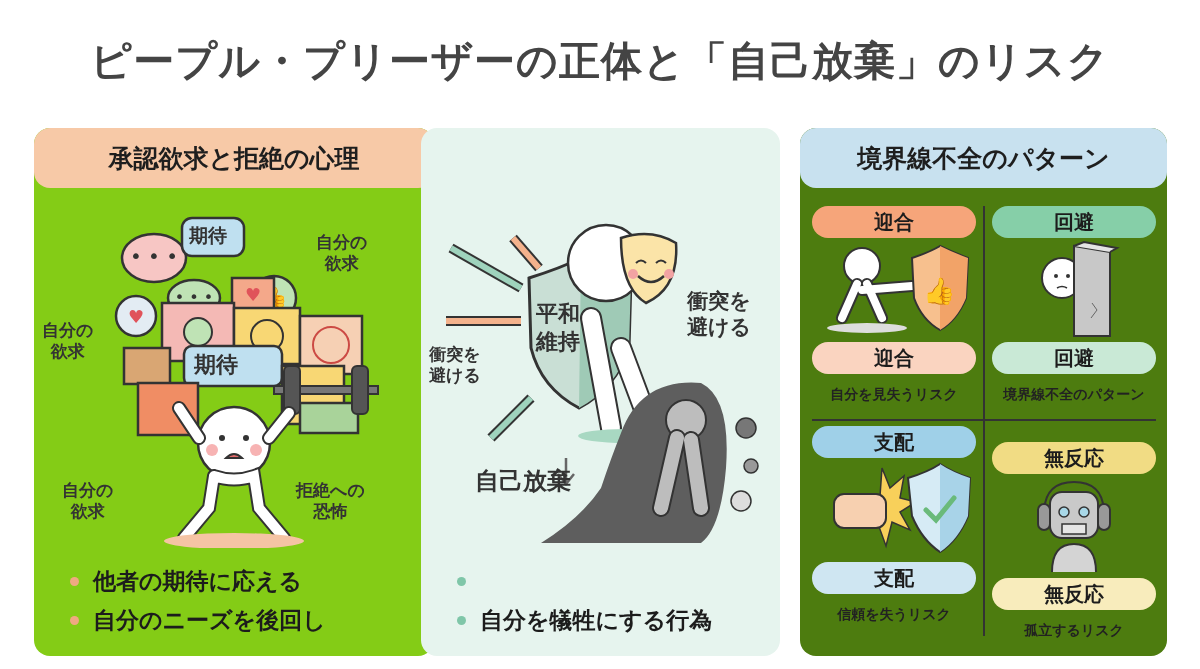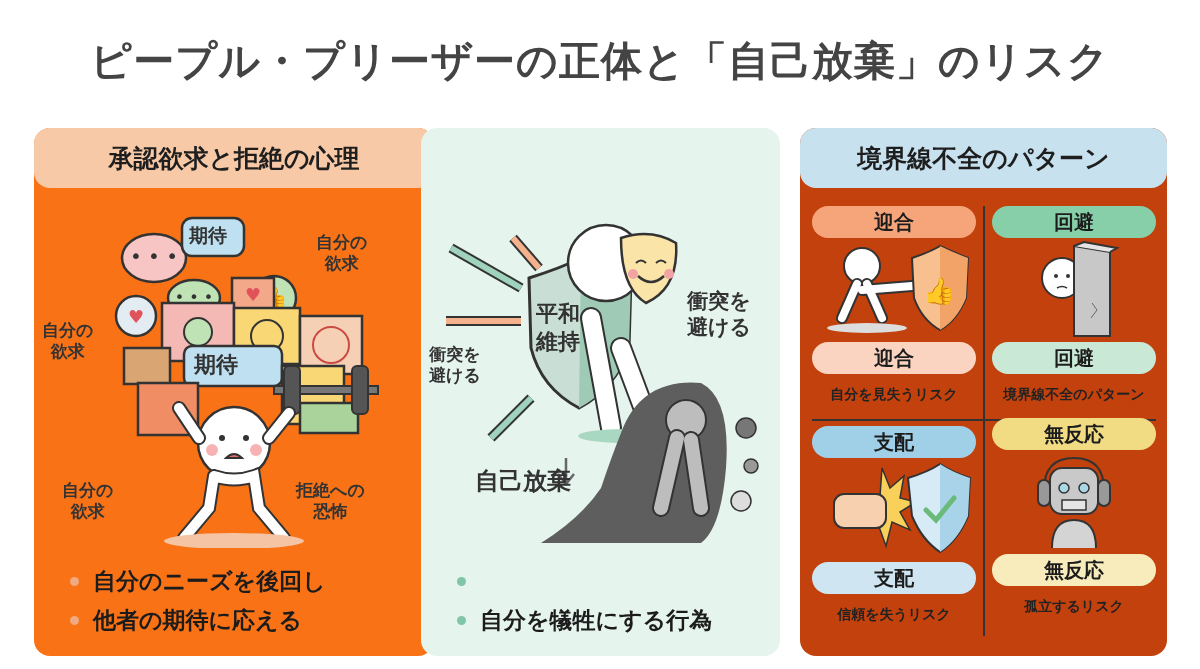--- a/index.html
+++ b/index.html
@@ -7,23 +7,23 @@
   body { font-family: "DejaVu Sans", "Liberation Sans", sans-serif; color: #222; position: relative; }
 
   .title {
     position: absolute; left: 0; top: 34px; width: 1200px; text-align: center;
     font-size: 41px; font-weight: bold; color: #444444; letter-spacing: 1px; font-family: Liberation Serif, serif;
   }
 
   .panel {
     position: absolute; top: 128px; height: 528px; border-radius: 16px;
   }
-  .panel-1 { left: 34px; width: 400px; background: #f97316; }
+  .panel-1 { left: 34px; width: 400px; background: #84cc16; }
   .panel-2 { left: 421px; width: 359px; background: #e6f4ee; }
-  .panel-3 { left: 800px; width: 367px; background: #c2410c; }
+  .panel-3 { left: 800px; width: 367px; background: #4d7c0f; }
 
   .panel-header {
     position: absolute; left: 0; top: 0; width: 100%; height: 60px; border-radius: 16px;
     display: flex; align-items: center; justify-content: center;
     font-size: 25px; font-weight: bold; color: #1e1e1e;
   }
   .panel-1 .panel-header { background: #f7c9a7; }
   .panel-2 .panel-header { background: #b9e0cf; }
   .panel-3 .panel-header { background: #c8e1ef; }
 
@@ -105,25 +105,25 @@
   <div class="label-text" style="left:8px;top:192px;white-space:pre;">自分の
 欲求</div>
   <div class="label-text" style="left:28px;top:352px;white-space:pre;">自分の
 欲求</div>
   <div class="label-text" style="left:262px;top:352px;white-space:pre;">拒絶への
 恐怖</div>
 
   <ul class="bullets" style="top:434px;">
     <li>
         <span class="dot"></span>
+        <span>他者の期待に応える</span>
+      </li>
+    <li>
+        <span class="dot"></span>
         <span>自分のニーズを後回し</span>
-      </li>
-    <li>
-        <span class="dot"></span>
-        <span>他者の期待に応える</span>
       </li>
   </ul>
 </div>
 
 <div class="panel panel-2">
 
   <svg class="illus" style="left:20px;top:80px" width="330" height="340" viewBox="0 0 330 340">
 
     <path d="M10 40 L80 80" stroke="#333" stroke-width="10" stroke-linecap="butt"></path>
     <path d="M10 40 L80 80" stroke="#9fd3bd" stroke-width="6"></path>
@@ -218,21 +218,21 @@
       <path d="M70 10 L78 30 L92 18 L88 40 L104 44 L88 54 L98 72 L80 64 L74 88 L66 66 Z" fill="#f8d05a" stroke="#333" stroke-width="1.5"></path>
       <rect x="22" y="36" width="52" height="34" rx="10" fill="#f7d0b0" stroke="#333" stroke-width="2"></rect>
       <path d="M96 20 Q116 14 128 6 Q140 14 158 20 L156 58 Q146 82 128 94 Q110 82 100 58 Z" fill="#d6ebf5" stroke="#333" stroke-width="2"></path>
       <path d="M128 6 Q140 14 158 20 L156 58 Q146 82 128 94 Z" fill="#a8d3e8"></path>
       <path d="M114 52 L124 62 L142 40" stroke="#6aba7a" stroke-width="5" fill="none" stroke-linecap="round"></path>
     </svg>
     <div class="pill" style="background:#cfe6f2;">支配</div>
     <div class="risk">信頼を失うリスク</div>
   </div>
 
-  <div class="cell" style="left:192px;top:290px;">
+  <div class="cell" style="left:192px;top:314px;">
     <div class="pill" style="background:#f1dc84;">無反応</div>
     <svg width="164" height="100" viewBox="0 0 164 100">
       <path d="M52 40 Q52 8 82 8 Q112 8 112 40" stroke="#333" stroke-width="2" fill="none"></path>
       <rect x="46" y="30" width="12" height="26" rx="6" fill="#999" stroke="#333" stroke-width="2"></rect>
       <rect x="106" y="30" width="12" height="26" rx="6" fill="#999" stroke="#333" stroke-width="2"></rect>
       <rect x="58" y="18" width="48" height="46" rx="12" fill="#c9c9c9" stroke="#333" stroke-width="2"></rect>
       <circle cx="72" cy="38" r="5" fill="#a8d8e8" stroke="#333" stroke-width="1.5"></circle>
       <circle cx="92" cy="38" r="5" fill="#a8d8e8" stroke="#333" stroke-width="1.5"></circle>
       <rect x="70" y="50" width="24" height="10" fill="#e5e5e5" stroke="#333" stroke-width="1.5"></rect>
       <path d="M60 98 Q60 70 82 70 Q104 70 104 98" fill="#d4d4d4" stroke="#333" stroke-width="2"></path>

